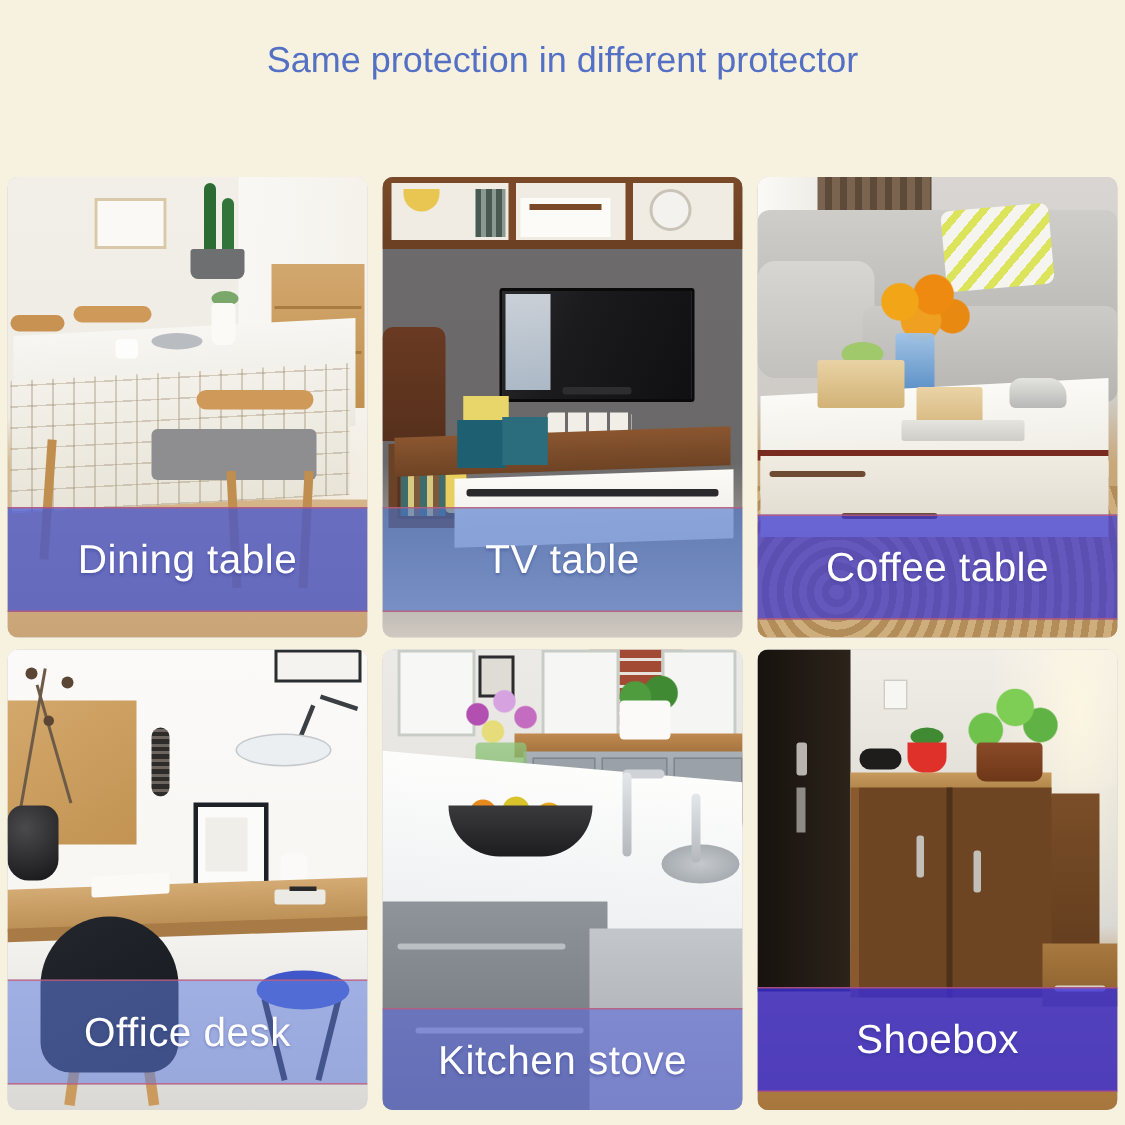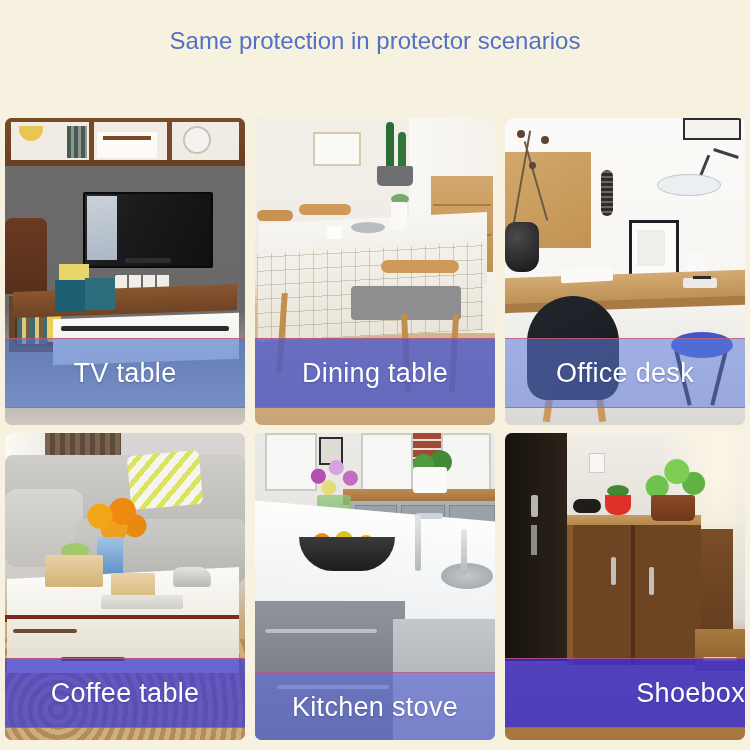--- a/index.html
+++ b/index.html
@@ -66,21 +66,21 @@
     letter-spacing:.3px;
     text-shadow:0 1px 2px rgba(30,40,120,.35);
     white-space:nowrap;
   }
   
   .p1 .band{top:220px;background:rgba(58,80,216,.70);}
   .p2 .band{top:220px;background:rgba(74,116,205,.62);}
   .p3 .band{top:220px;background:rgba(96,126,222,.55);}
   .p4 .band{top:225px;background:rgba(58,55,212,.72);}
   .p5 .band{top:239px;background:rgba(96,108,220,.62);}
-  .p6 .band{top:225px;background:rgba(56,46,216,.80);justify-content:flex-end;}
+  .p6 .band{top:225px;background:rgba(56,46,216,.80);}
 
   
   .p1 .scene{background:linear-gradient(#f2efe9 0%,#efece6 52%,#d9b98e 62%,#c9a477 100%);}
   .p1 .wallart{left:58px;top:14px;width:44px;height:30px;background:#fbf9f5;border:2px solid #d9c9a8;}
   .p1 .curtain{right:0;top:0;width:86px;height:215px;background:linear-gradient(90deg,rgba(255,255,255,.55),rgba(245,242,235,.95));}
   .p1 .cactus-pot{left:122px;top:48px;width:36px;height:20px;background:#6e6f71;border-radius:2px 2px 5px 5px;}
   .p1 .cac1{left:131px;top:4px;width:8px;height:48px;background:#2c6b33;border-radius:4px;}
   .p1 .cac2{left:143px;top:14px;width:8px;height:38px;background:#31753a;border-radius:4px;}
   .p1 .cabinet{right:2px;top:58px;width:62px;height:96px;background:linear-gradient(#d2a76e,#c2914f);}
   .p1 .cabln1{right:4px;top:86px;width:58px;height:2px;background:#a97c41;}
@@ -231,24 +231,53 @@
   .p6 .plantpot{left:146px;top:62px;width:44px;height:26px;background:linear-gradient(#8b4a28,#6d3718);border-radius:3px 3px 6px 6px;}
   .p6 .plantleaf{left:134px;top:26px;width:70px;height:42px;background:radial-gradient(circle at 26% 66%,#6fc24c 0 11px,transparent 12px),radial-gradient(circle at 54% 30%,#7ecd55 0 12px,transparent 13px),radial-gradient(circle at 78% 58%,#5fb243 0 11px,transparent 12px);}
   .p6 .redpot{left:100px;top:62px;width:26px;height:20px;background:#e0302a;border-radius:0 0 10px 10px;}
   .p6 .redtop{left:102px;top:52px;width:22px;height:12px;background:#3f8a32;border-radius:50%;}
   .p6 .blackobj{left:68px;top:66px;width:28px;height:14px;background:#1f1d1c;border-radius:7px;}
 </style>
 </head>
 <body style="background: rgb(247, 241, 223);">
 
 <div class="header">
-  <p class="subtitle">Same protection in protector scenarios</p>
+  <p class="subtitle">Same protection in different protector</p>
 </div>
 
 <div class="grid">
+
+  <div class="panel p1">
+    <div class="scene">
+      <div class="lyr wallart"></div>
+      <div class="lyr curtain"></div>
+      <div class="lyr cac1"></div>
+      <div class="lyr cac2"></div>
+      <div class="lyr cactus-pot"></div>
+      <div class="lyr cabinet"></div>
+      <div class="lyr cabln1"></div>
+      <div class="lyr cabln2"></div>
+      <div class="lyr chL1"></div>
+      <div class="lyr chL2"></div>
+      <div class="lyr table"></div>
+      <div class="lyr cloth"></div>
+      <div class="lyr flw"></div>
+      <div class="lyr vase"></div>
+      <div class="lyr plate"></div>
+      <div class="lyr cup"></div>
+      <div class="lyr chR"></div>
+      <div class="lyr seatR"></div>
+      <div class="lyr legA"></div>
+      <div class="lyr legB"></div>
+      <div class="lyr legC"></div>
+    </div>
+    <div class="band">
+      <span class="band-label">Dining table</span>
+    </div>
+  </div>
 
   <div class="panel p2">
     <div class="scene">
       <div class="lyr shelf"></div>
       <div class="lyr shelfin"></div>
       <div class="lyr bowl"></div>
       <div class="lyr books2"></div>
       <div class="lyr mag"></div>
       <div class="lyr magln"></div>
       <div class="lyr clock"></div>
@@ -268,46 +297,44 @@
       <div class="lyr board"></div>
       <div class="lyr frm1"></div>
       <div class="lyr frm2"></div>
       <div class="lyr frm3"></div>
     </div>
     <div class="band">
       <span class="band-label">TV table</span>
     </div>
   </div>
 
-  <div class="panel p1">
-    <div class="scene">
-      <div class="lyr wallart"></div>
-      <div class="lyr curtain"></div>
-      <div class="lyr cac1"></div>
-      <div class="lyr cac2"></div>
-      <div class="lyr cactus-pot"></div>
-      <div class="lyr cabinet"></div>
-      <div class="lyr cabln1"></div>
-      <div class="lyr cabln2"></div>
-      <div class="lyr chL1"></div>
-      <div class="lyr chL2"></div>
+  <div class="panel p4">
+    <div class="scene">
+      <div class="lyr curt"></div>
+      <div class="lyr drape"></div>
+      <div class="lyr sofa-back"></div>
+      <div class="lyr pillow"></div>
+      <div class="lyr sofa-arm"></div>
+      <div class="lyr sofa-seat"></div>
+      <div class="lyr rug"></div>
+      <div class="lyr flowers"></div>
+      <div class="lyr vase"></div>
+      <div class="lyr greens"></div>
       <div class="lyr table"></div>
-      <div class="lyr cloth"></div>
-      <div class="lyr flw"></div>
-      <div class="lyr vase"></div>
-      <div class="lyr plate"></div>
-      <div class="lyr cup"></div>
-      <div class="lyr chR"></div>
-      <div class="lyr seatR"></div>
-      <div class="lyr legA"></div>
-      <div class="lyr legB"></div>
-      <div class="lyr legC"></div>
-    </div>
-    <div class="band">
-      <span class="band-label">Dining table</span>
+      <div class="lyr box1"></div>
+      <div class="lyr box2"></div>
+      <div class="lyr tray"></div>
+      <div class="lyr orn"></div>
+      <div class="lyr tabletrim"></div>
+      <div class="lyr tableside"></div>
+      <div class="lyr drw1"></div>
+      <div class="lyr drw2"></div>
+    </div>
+    <div class="band">
+      <span class="band-label">Coffee table</span>
     </div>
   </div>
 
   <div class="panel p3">
     <div class="scene">
       <div class="lyr woodpanel"></div>
       <div class="lyr topframe"></div>
       <div class="lyr branch1"></div>
       <div class="lyr branch2"></div>
       <div class="lyr bud1"></div>
@@ -328,47 +355,20 @@
       <div class="lyr pen"></div>
       <div class="lyr chleg1"></div>
       <div class="lyr chleg2"></div>
       <div class="lyr chair"></div>
       <div class="lyr stleg1"></div>
       <div class="lyr stleg2"></div>
       <div class="lyr stool"></div>
     </div>
     <div class="band">
       <span class="band-label">Office desk</span>
-    </div>
-  </div>
-
-  <div class="panel p4">
-    <div class="scene">
-      <div class="lyr curt"></div>
-      <div class="lyr drape"></div>
-      <div class="lyr sofa-back"></div>
-      <div class="lyr pillow"></div>
-      <div class="lyr sofa-arm"></div>
-      <div class="lyr sofa-seat"></div>
-      <div class="lyr rug"></div>
-      <div class="lyr flowers"></div>
-      <div class="lyr vase"></div>
-      <div class="lyr greens"></div>
-      <div class="lyr table"></div>
-      <div class="lyr box1"></div>
-      <div class="lyr box2"></div>
-      <div class="lyr tray"></div>
-      <div class="lyr orn"></div>
-      <div class="lyr tabletrim"></div>
-      <div class="lyr tableside"></div>
-      <div class="lyr drw1"></div>
-      <div class="lyr drw2"></div>
-    </div>
-    <div class="band">
-      <span class="band-label">Coffee table</span>
     </div>
   </div>
 
   <div class="panel p5">
     <div class="scene">
       <div class="lyr brick"></div>
       <div class="lyr win1"></div>
       <div class="lyr win2"></div>
       <div class="lyr win3"></div>
       <div class="lyr pic"></div>

